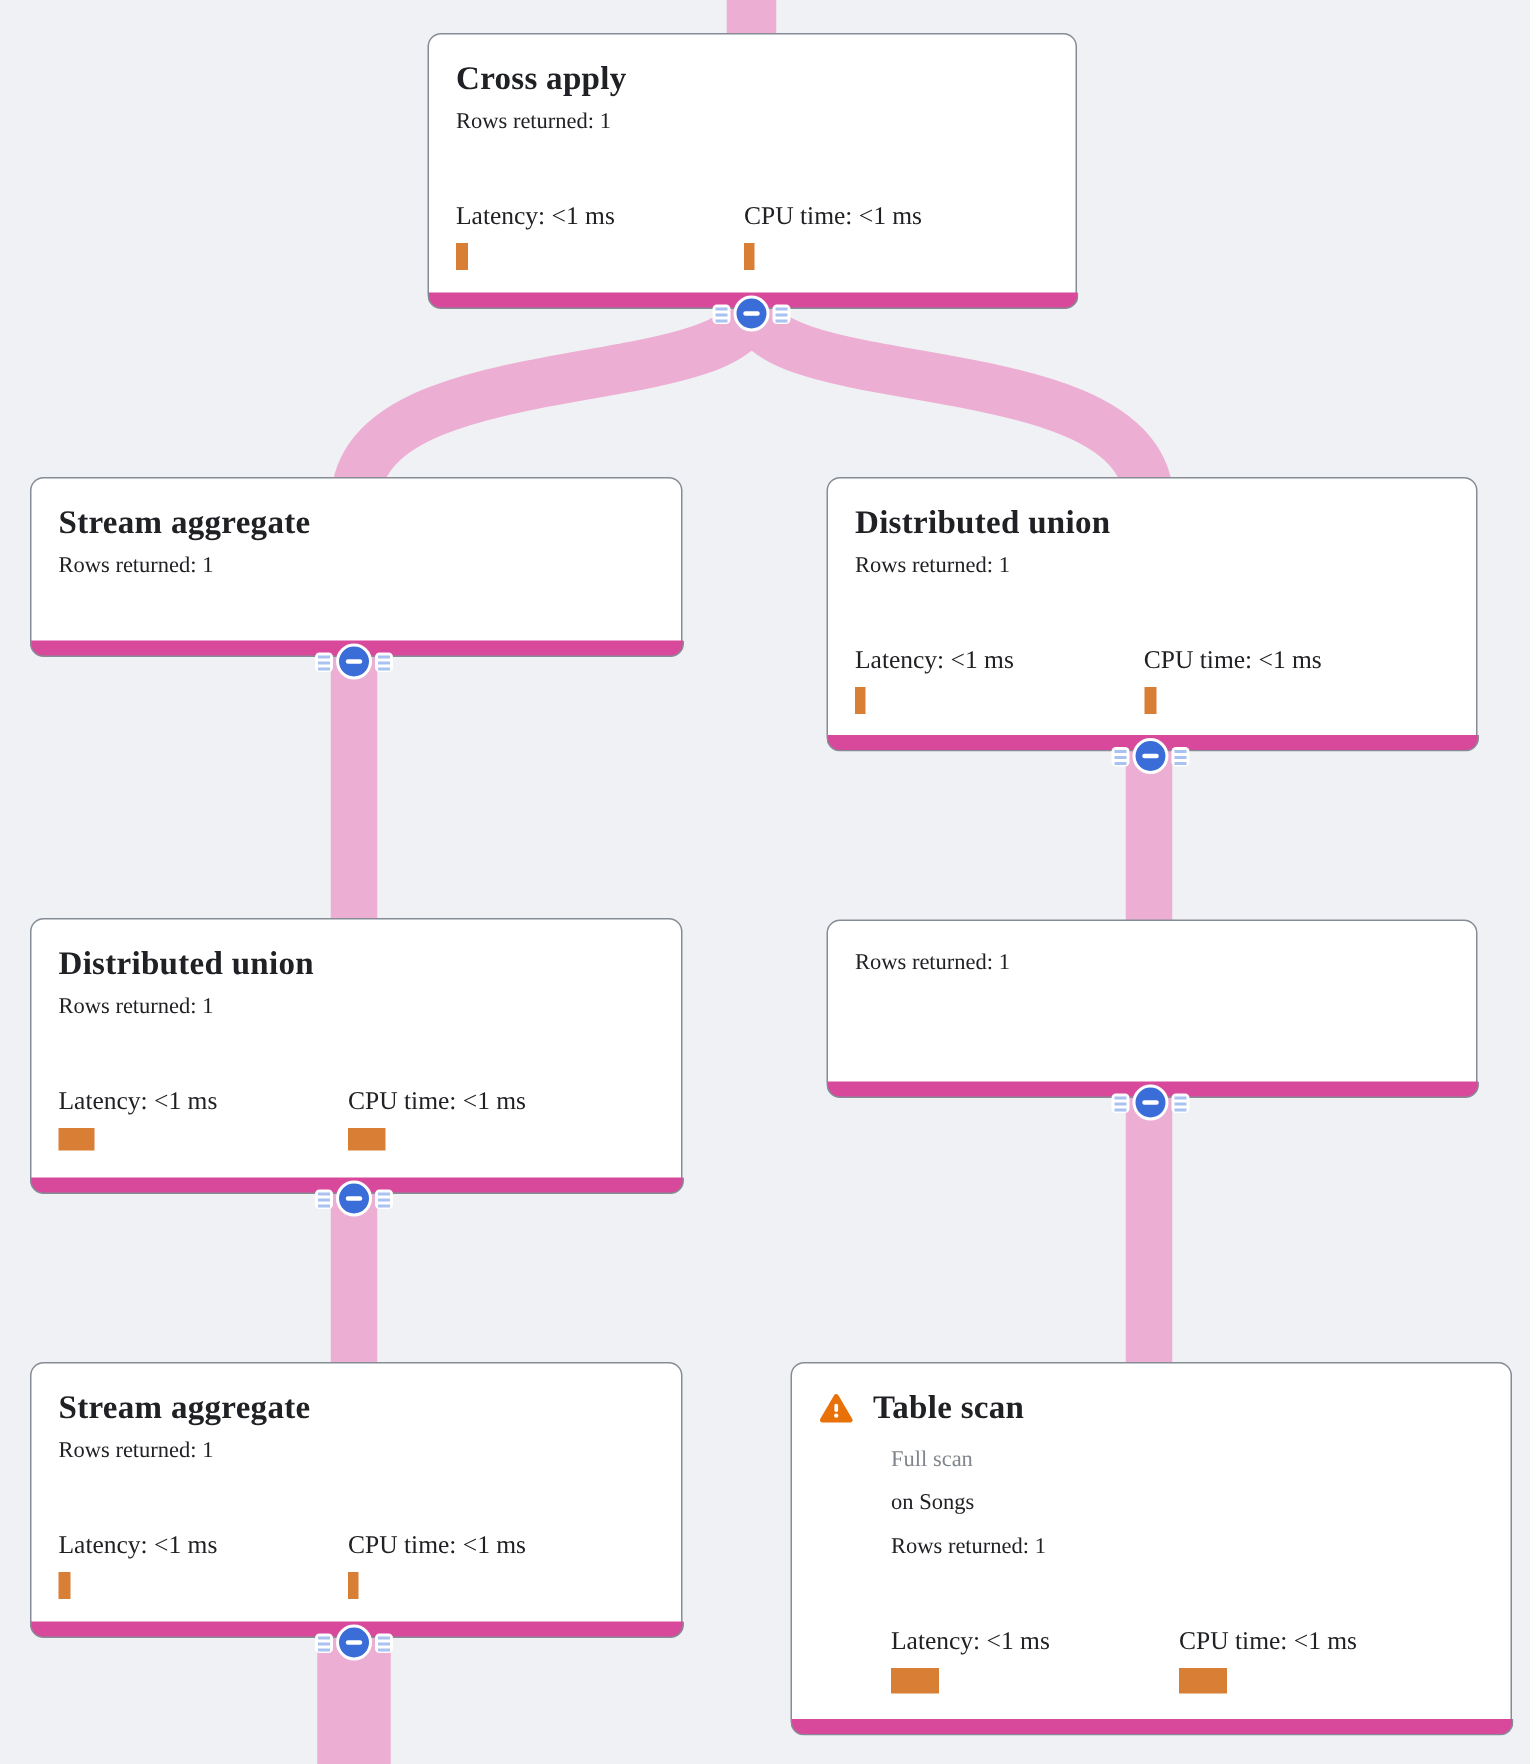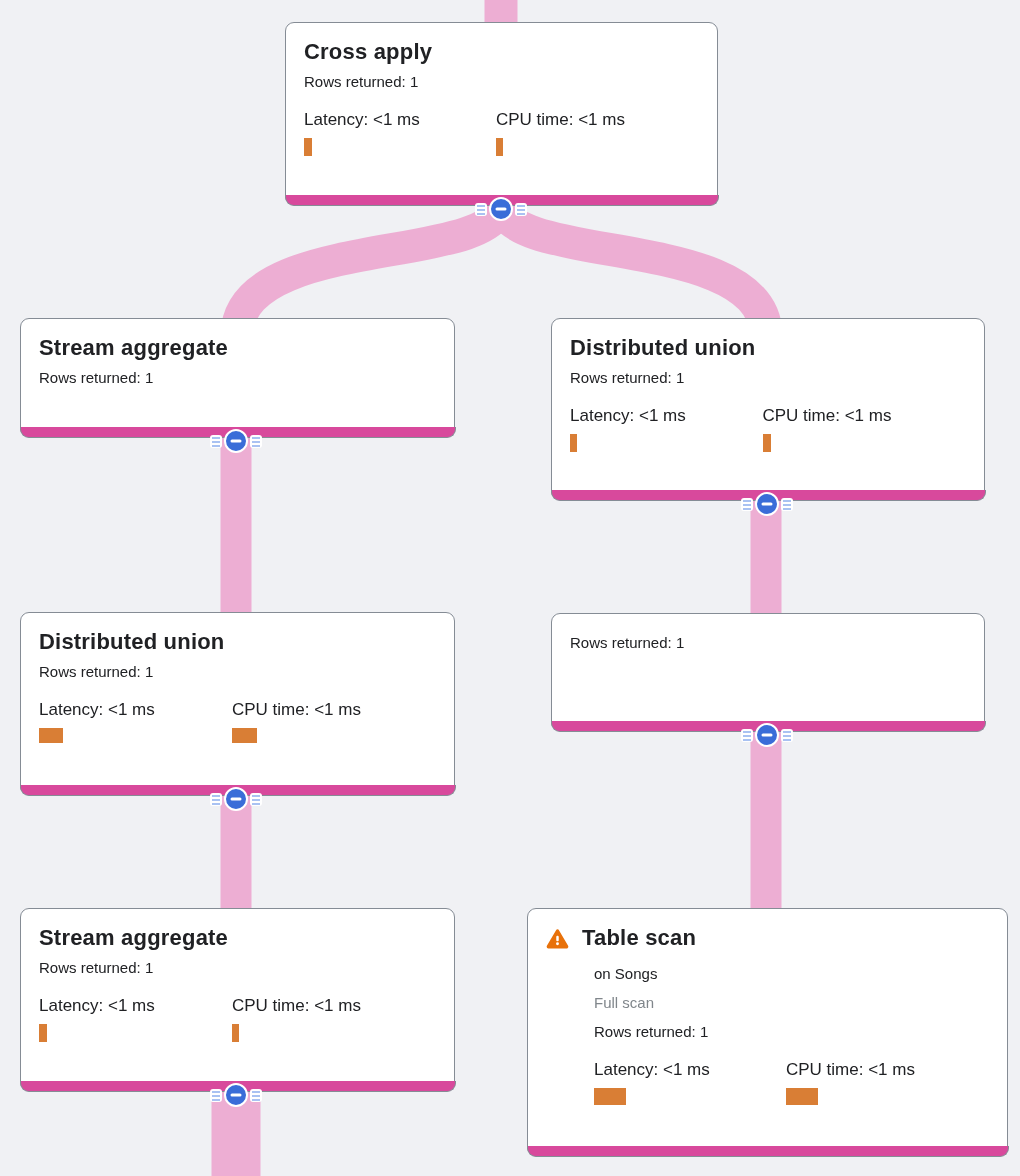--- a/index.html
+++ b/index.html
@@ -10,26 +10,26 @@
   html,body{margin:0;padding:0;}
   body{font-family:"Liberation Sans",sans-serif;background:var(--bg);}
   #canvas{position:relative;width:1020px;height:1176px;background:var(--bg);overflow:hidden;}
 
   
   #edges{position:absolute;left:0;top:0;z-index:1;}
 
   
   .node{position:absolute;z-index:2;background:var(--card);border:1.5px solid var(--border);
         border-radius:9px;box-sizing:border-box;color:var(--text);}
-  .node-body{padding:14px 29px 0 18px;}
+  .node-body{padding:14px 29px 0 18px;font-family:Liberation Serif, serif;}
   .node-title{font-size:22px;font-weight:600;line-height:30px;letter-spacing:.2px;}
   .line{font-size:15px;line-height:29px;}
   .muted{color:var(--muted);}
   .metrics{display:flex;margin-top:11px;}
-  .mcol{width:193px;}
+  .mcol{width:193px;margin-top:24px;}
   .mlabel{font-size:17px;line-height:26px;}
   .mbar{background:var(--orange);margin-top:5px;}
   .node-footer{position:absolute;left:-1.5px;right:-1.5px;bottom:-1.5px;height:11px;
         background:var(--magenta);border:1.5px solid var(--border);
         border-top:none;border-radius:0 0 9px 9px;box-sizing:border-box;}
   .hdr{display:flex;align-items:center;gap:13px;}
   .warn-ic{width:23px;height:21px;flex:0 0 auto;}
   .indent{margin-left:48px;}
   .mt6{margin-top:6px;}
 
@@ -162,22 +162,22 @@
     <div class="node-body">
       <div class="hdr">
         <svg class="warn-ic" viewBox="0 0 24 22">
           <path d="M12 3.2 L21.6 19.6 L2.4 19.6 Z" style="fill:var(--warn);stroke:var(--warn)" stroke-width="3.5" stroke-linejoin="round"></path>
           <rect x="10.7" y="8.2" width="2.6" height="5.8" rx="1.2" fill="#ffffff"></rect>
           <circle cx="12" cy="16.5" r="1.5" fill="#ffffff"></circle>
         </svg>
         <div class="node-title">Table scan</div>
       </div>
       <div class="indent mt6">
+        <div class="line muted">Full scan</div>
         <div class="line">on Songs</div>
-        <div class="line muted">Full scan</div>
         <div class="line">Rows returned: 1</div>
         <div class="metrics">
           <div class="mcol">
             <div class="mlabel">Latency: &lt;1 ms</div>
             <div class="mbar" style="width: 32px; height: 17px;"></div>
           </div>
           <div class="mcol">
             <div class="mlabel">CPU time: &lt;1 ms</div>
             <div class="mbar" style="width: 32px; height: 17px;"></div>
           </div>

